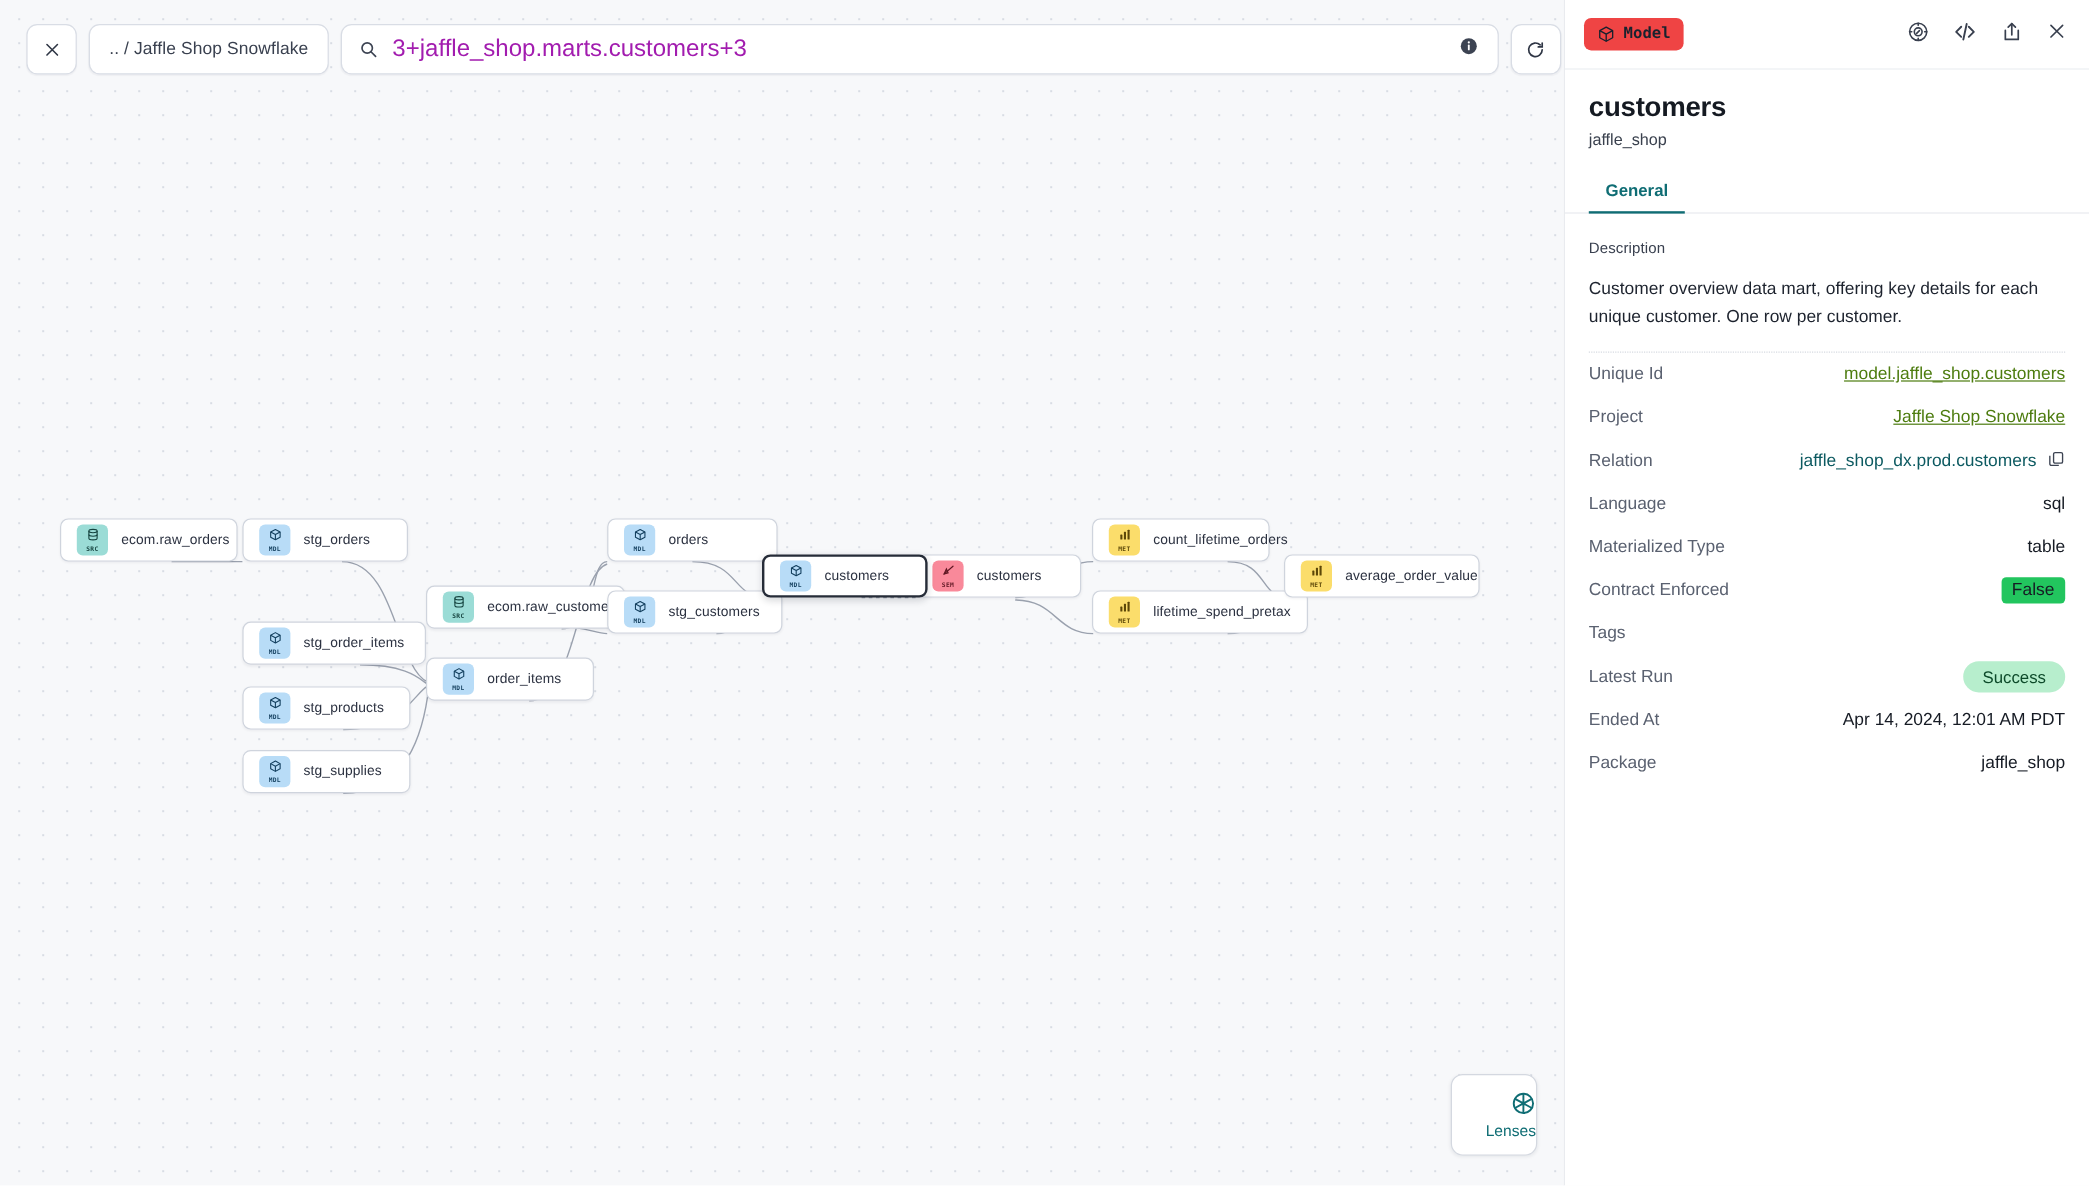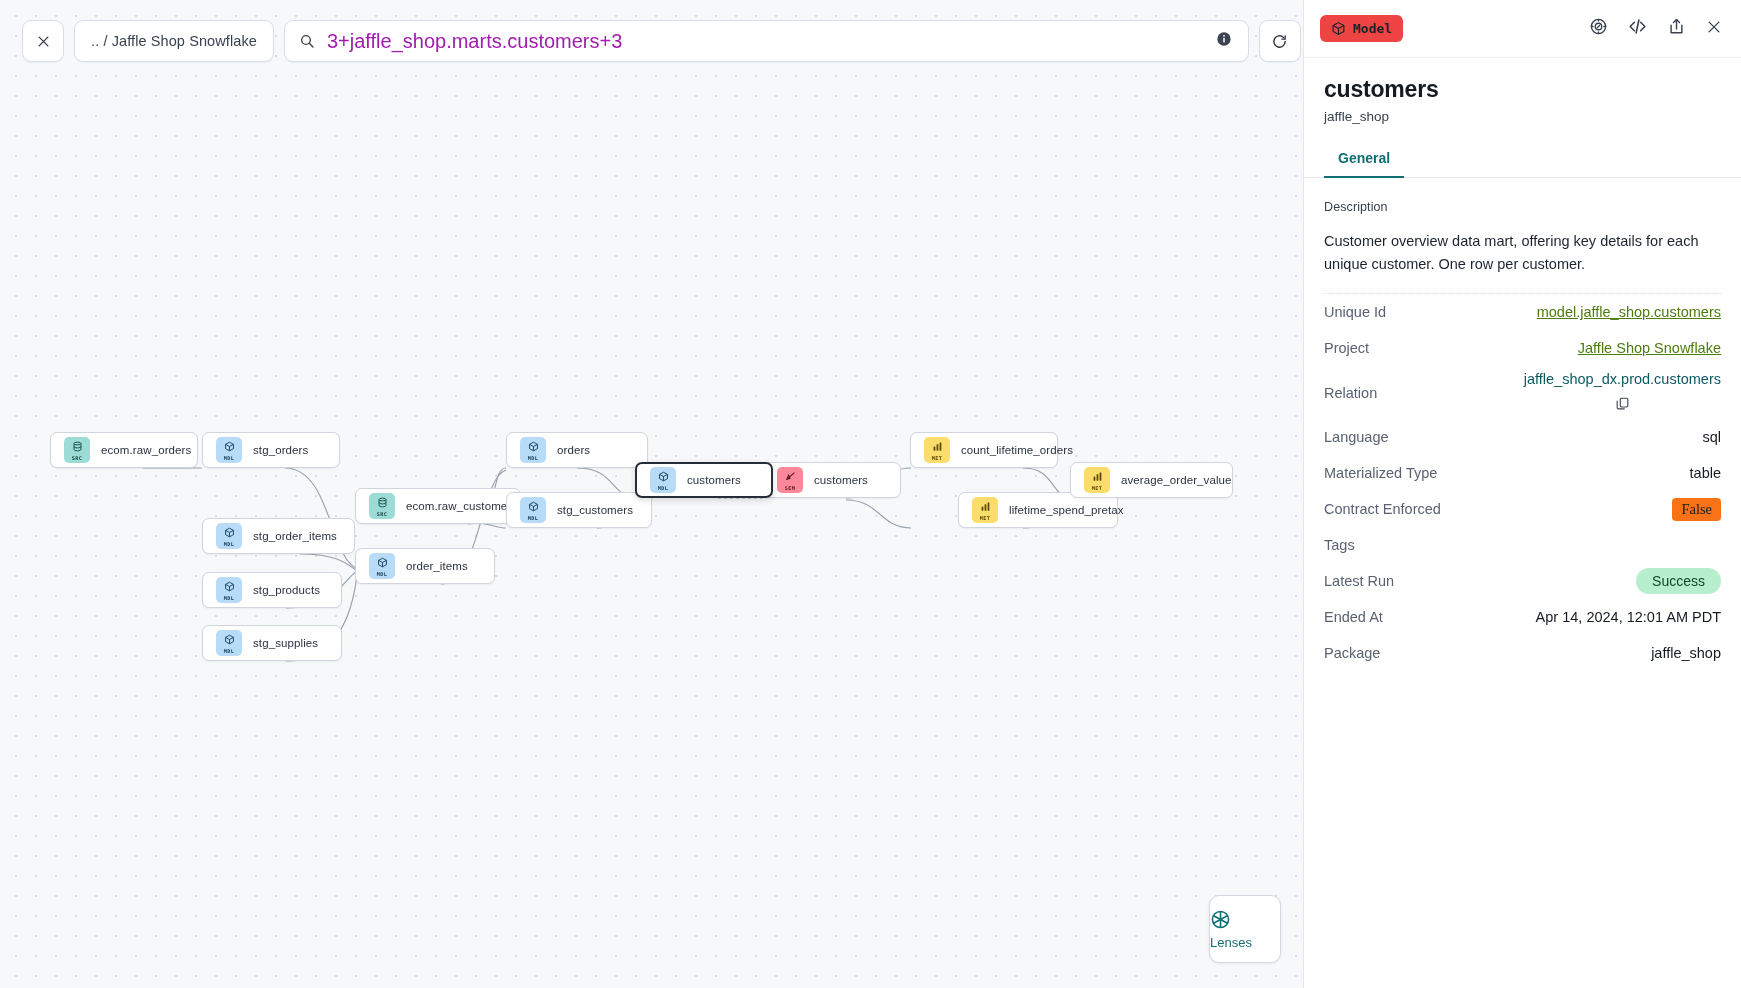--- a/index.html
+++ b/index.html
@@ -92,21 +92,21 @@
   }
   svg.edges { position: absolute; inset: 0; width: 1303px; height: 988px; z-index: 1; pointer-events: none; }
   .edge { fill: none; stroke: #9aa1ae; stroke-width: 1.15px; }
   .edge.dotted { stroke-dasharray: 3 3; }
 
   
   .lenses {
     position: absolute; right: 22px; bottom: 25px;
     width: 72px; height: 68px;
     background: #fff; border: 1px solid #d4d8e0; border-radius: 10px;
-    display: flex; flex-direction: column; align-items: flex-start; justify-content: center;
+    display: flex; flex-direction: column; align-items: flex-end; justify-content: center;
     gap: 5px; color: #0f6d74;
     box-shadow: 0 1px 3px rgba(16,24,40,.07);
     z-index: 20;
   }
   .lenses span { font-size: 13px; color: #0f6d74; }
 
   
   .panel {
     width: 438px; height: 988px;
     background: #ffffff;
@@ -148,22 +148,22 @@
     border-bottom: 1px dotted #d6dae1;
   }
 
   .row {
     display: flex; align-items: center; justify-content: space-between;
     min-height: 36px; padding: 5px 0; gap: 14px;
   }
   .row-k { font-size: 14.5px; color: #5a6170; white-space: nowrap; }
   .row-v { font-size: 14.5px; color: #161b24; text-align: right; display: flex; align-items: center; gap: 9px; }
   .row-v.link { color: #4d7c0f; text-decoration: underline; }
-  .row-v.plainlink { color: #0d5a61; flex-direction: column; }
-  .chip-gray { background: #f97316; border-radius: 4px; padding: 3px 9px; font-family: Liberation Serif, serif; }
+  .row-v.plainlink { color: #0d5a61; }
+  .chip-gray { background: #22c55e; border-radius: 4px; padding: 3px 9px; }
   .chip-green { background: #b7eecd; color: #0d4a2a; border-radius: 14px; padding: 5px 16px; font-size: 14px; }
 </style>
 </head>
 <body>
 
 <div id="app">
 
   <div class="canvas-wrap">
 
     <svg class="edges" id="edge-layer">
@@ -300,21 +300,21 @@
           <span class="badge met">
             <span class="bg-ic"><svg width="11" height="11" viewBox="0 0 24 24" fill="currentColor">
                 <rect x="3.5" y="12" width="3.8" height="9" rx="1"></rect>
                 <rect x="10" y="7" width="3.8" height="14" rx="1"></rect>
                 <rect x="16.6" y="3" width="3.8" height="18" rx="1"></rect>
               </svg></span>
             <span class="bl">MET</span>
           </span>
           <span class="node-label">count_lifetime_orders</span>
         </div>
-        <div class="node" style="left: 910px; top: 492px; width: 160px; margin-left: 48px;">
+        <div class="node" style="left: 910px; top: 492px; width: 180px;">
           <span class="badge met">
             <span class="bg-ic"><svg width="11" height="11" viewBox="0 0 24 24" fill="currentColor">
                 <rect x="3.5" y="12" width="3.8" height="9" rx="1"></rect>
                 <rect x="10" y="7" width="3.8" height="14" rx="1"></rect>
                 <rect x="16.6" y="3" width="3.8" height="18" rx="1"></rect>
               </svg></span>
             <span class="bl">MET</span>
           </span>
           <span class="node-label">lifetime_spend_pretax</span>
         </div>

